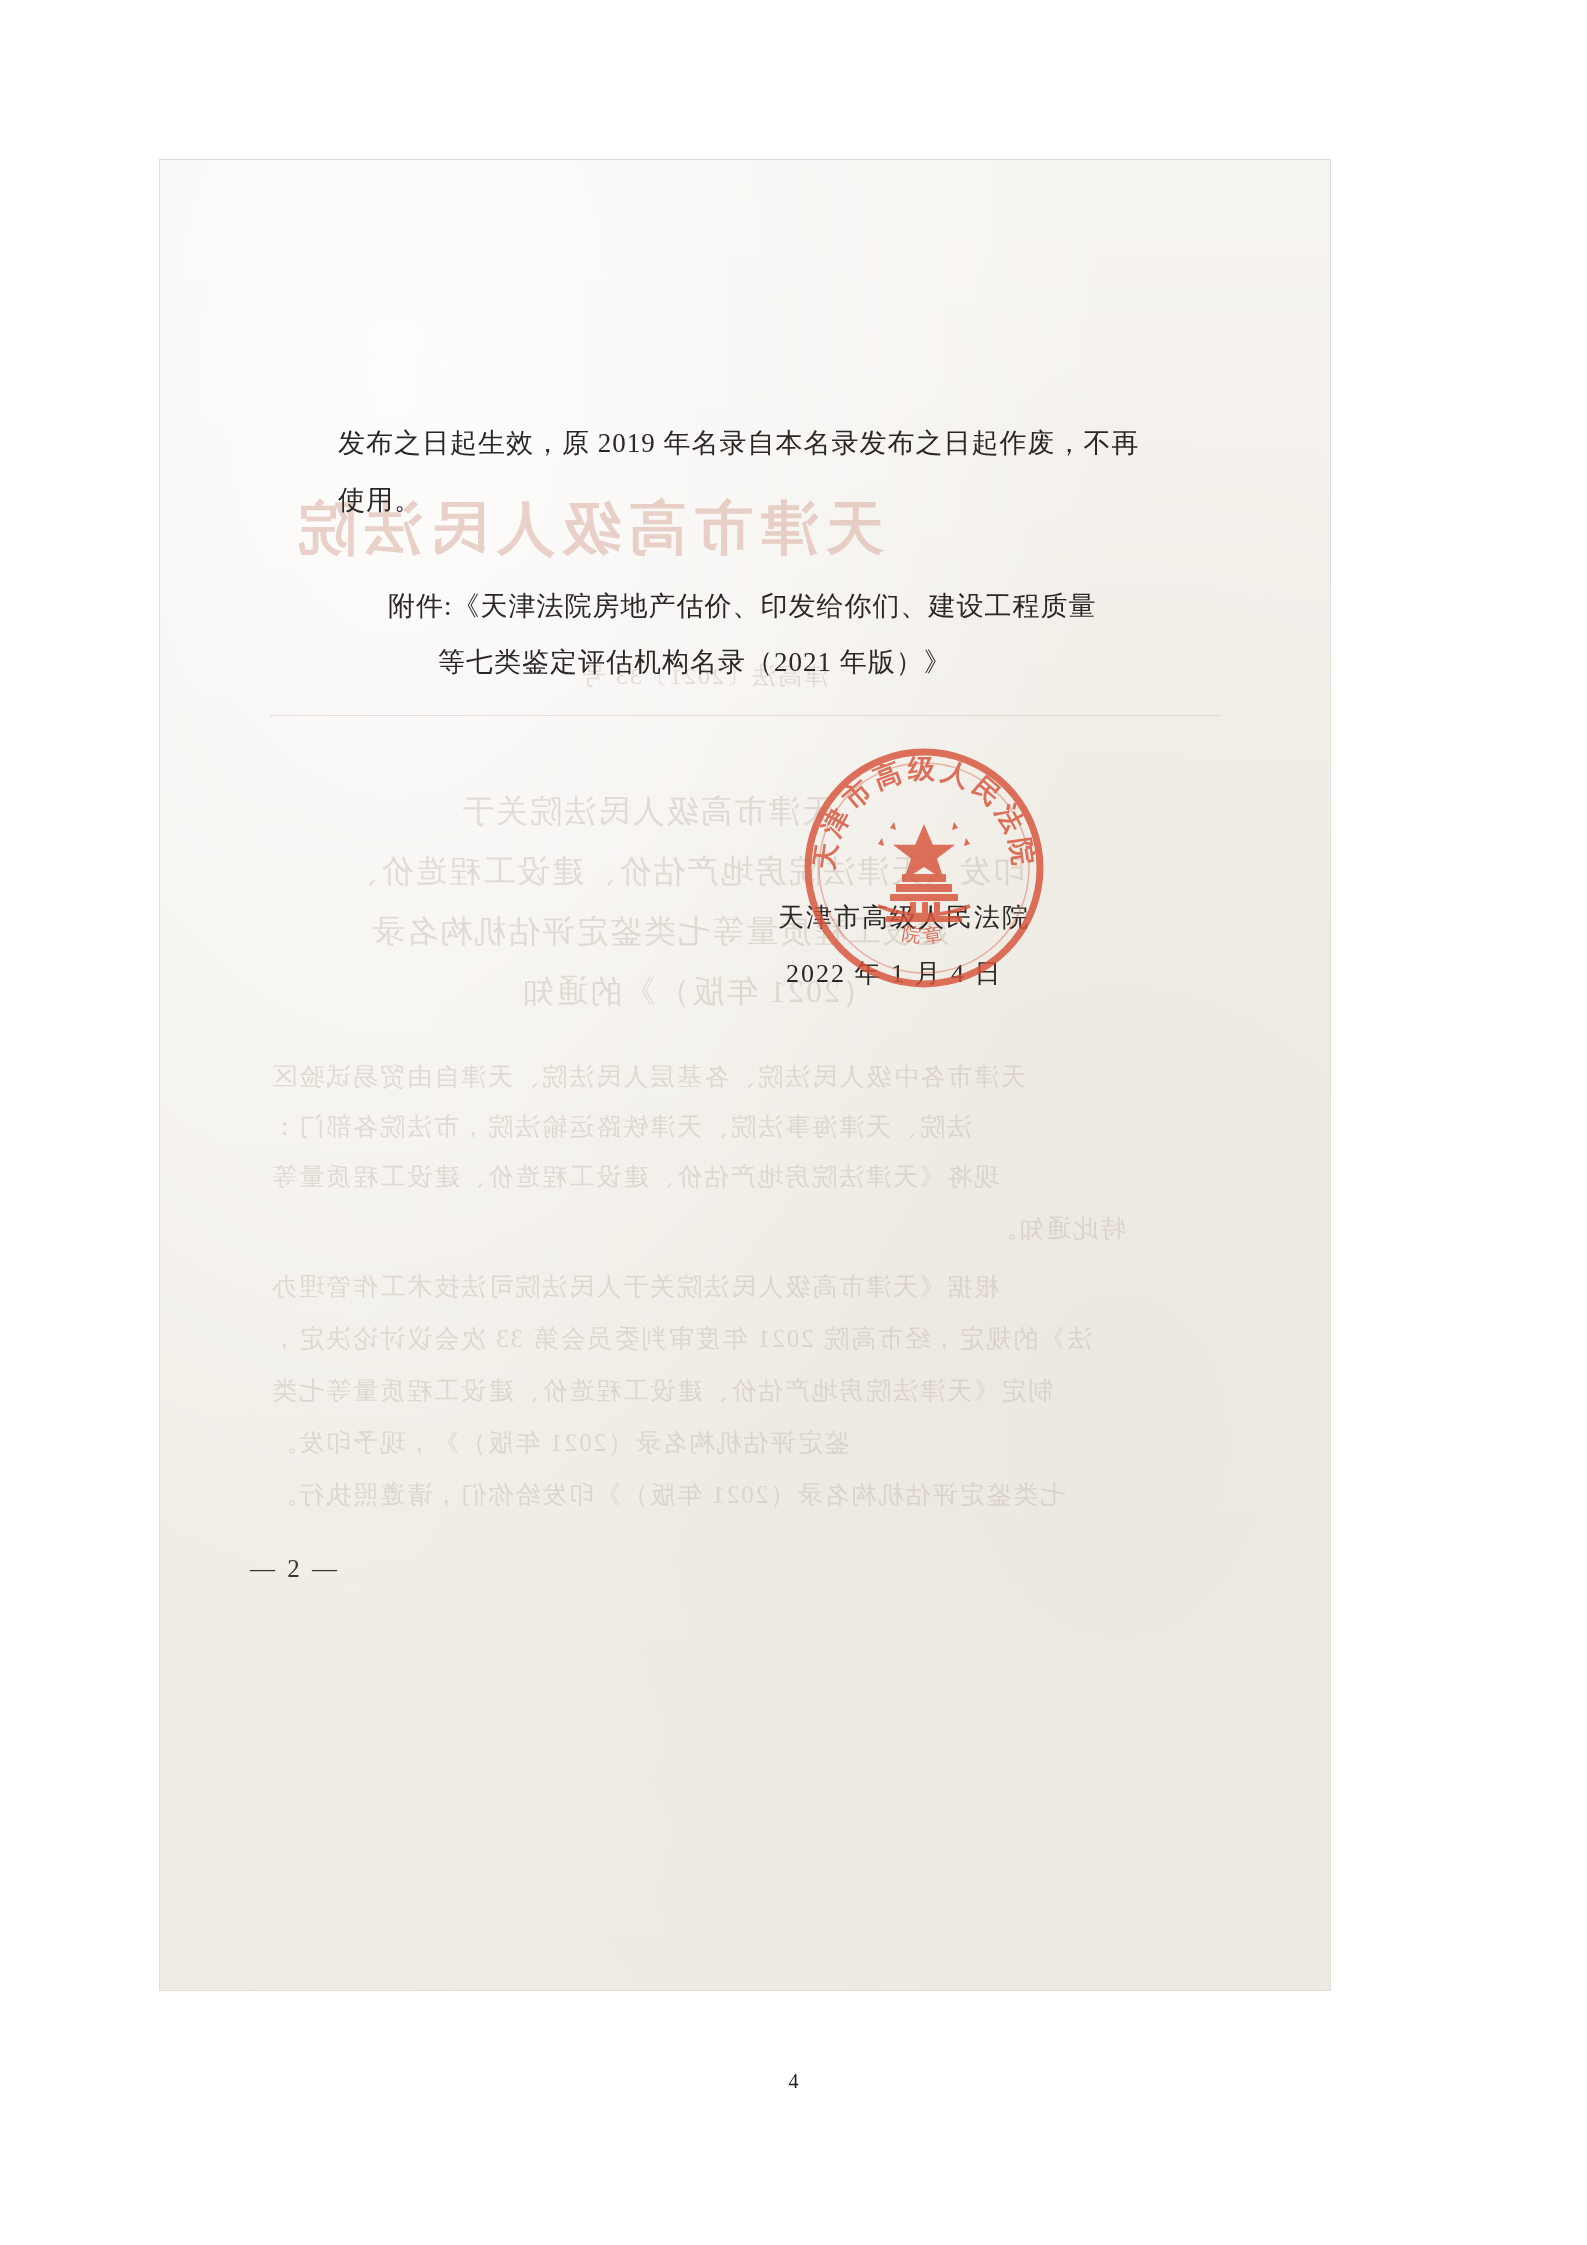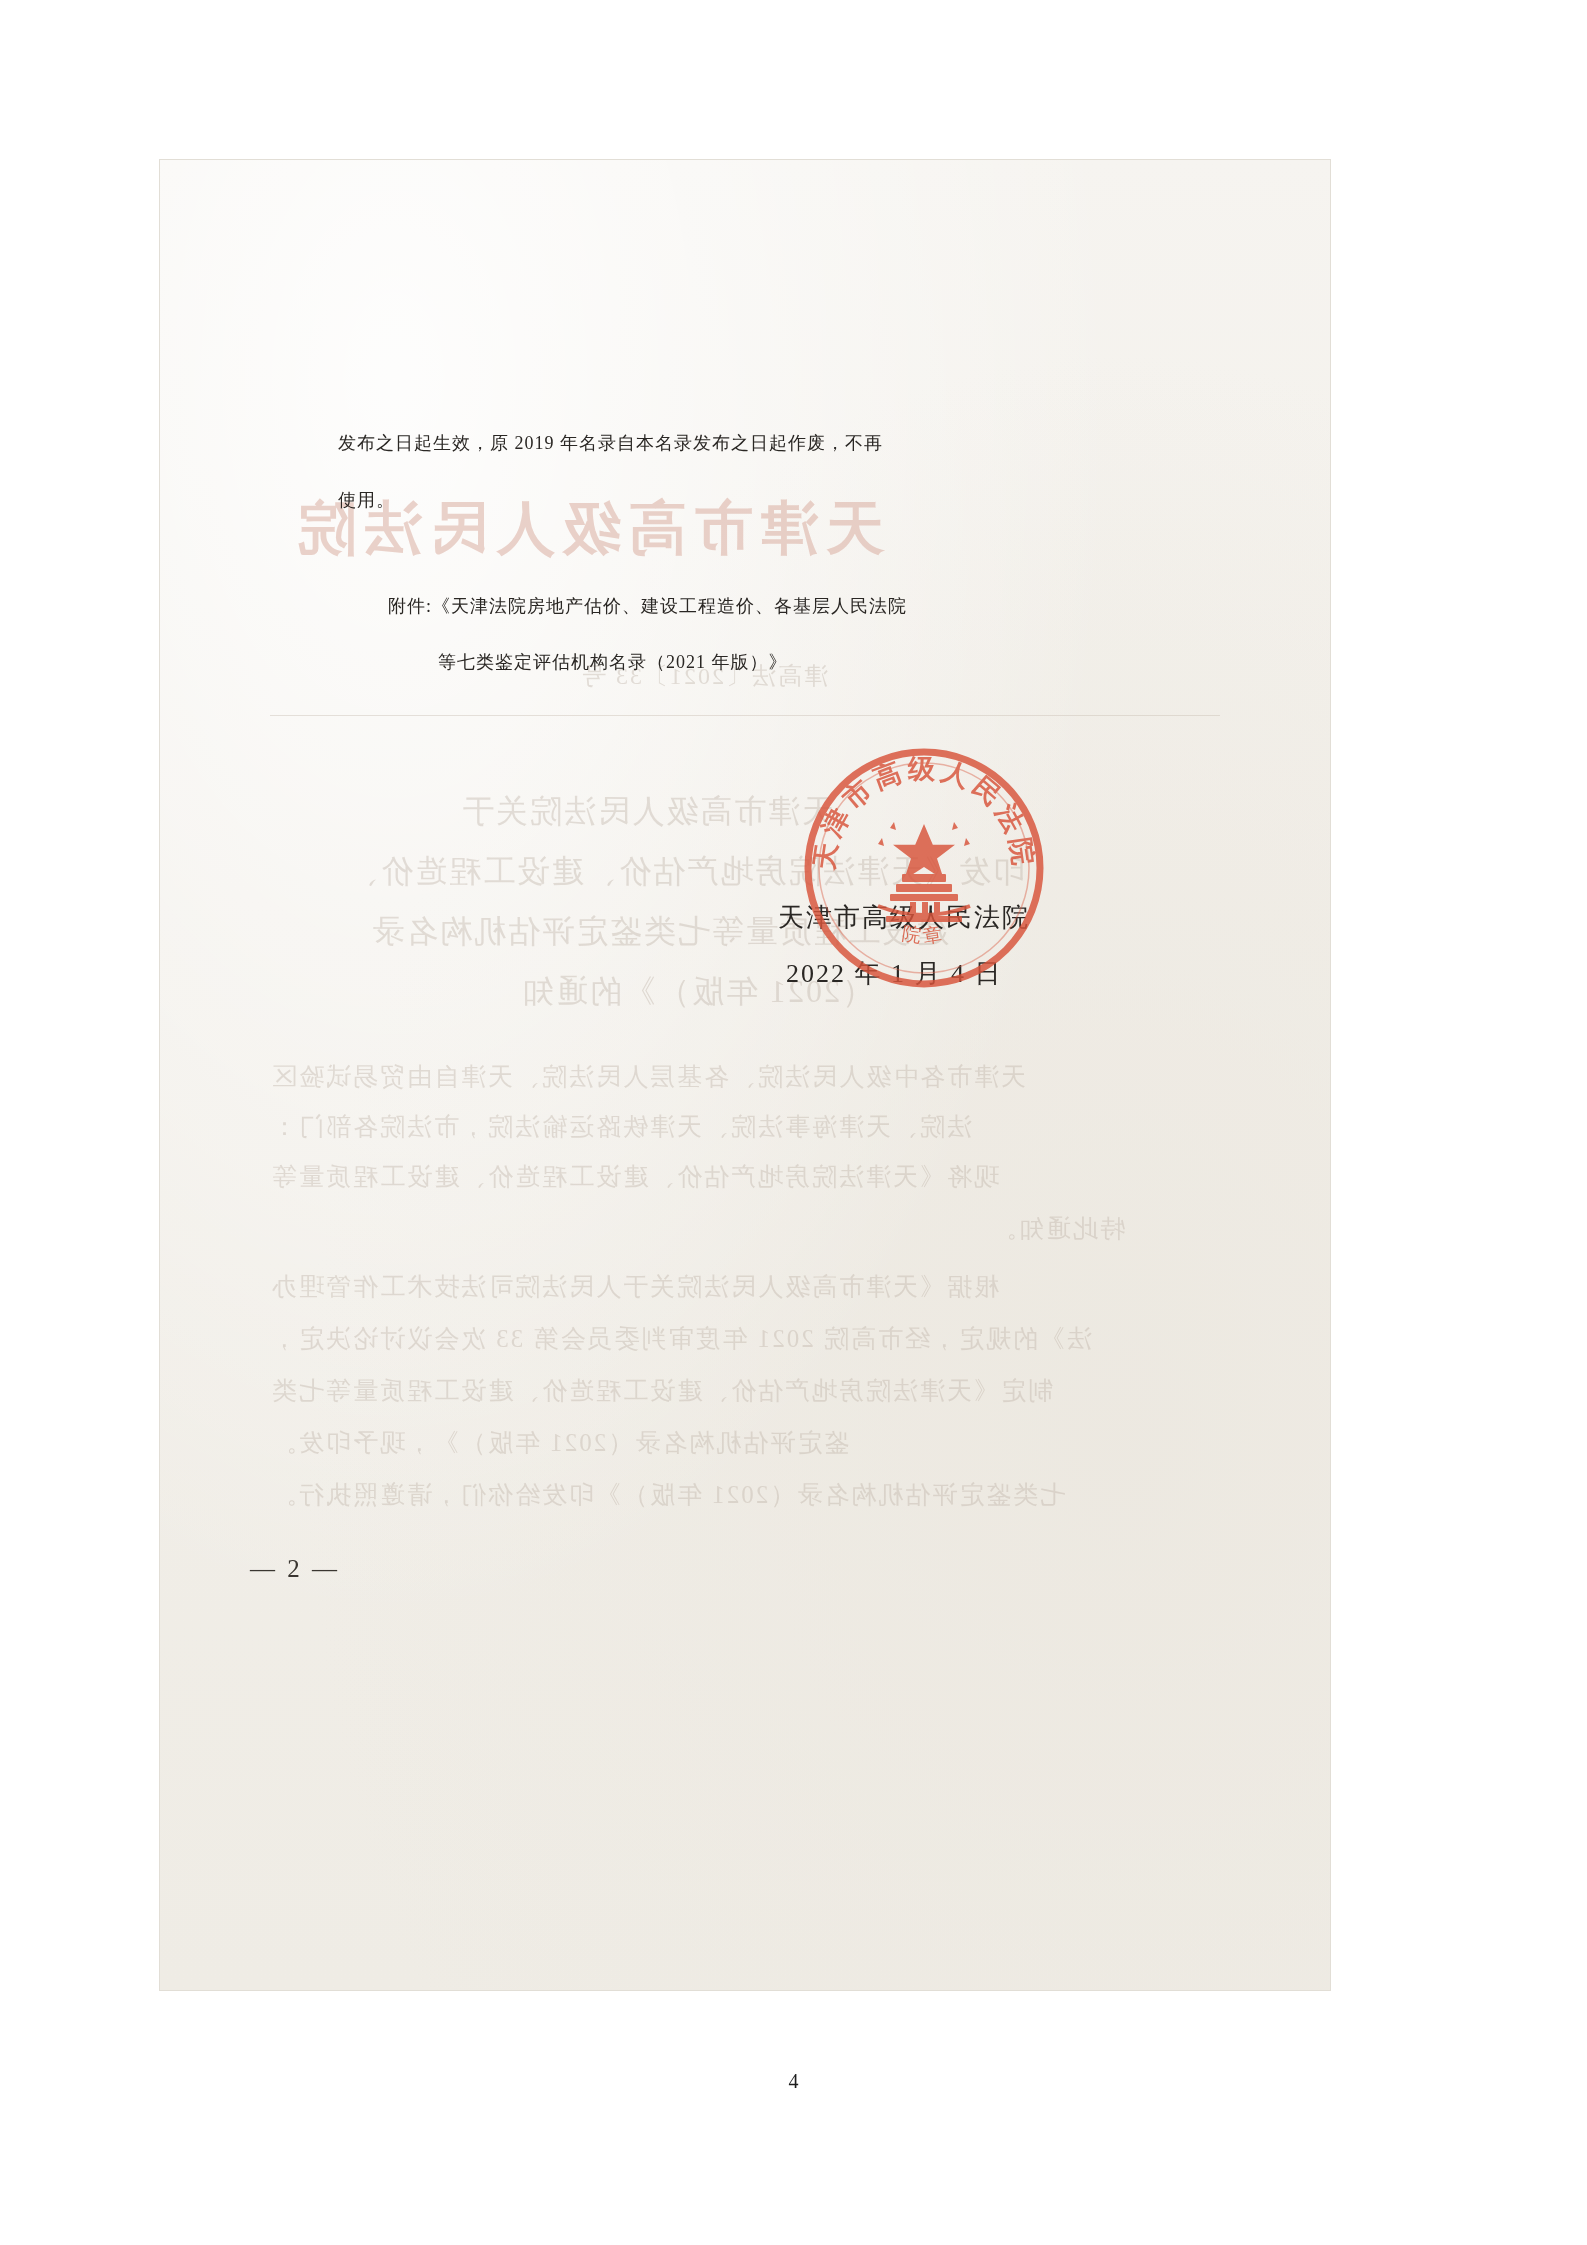--- a/index.html
+++ b/index.html
@@ -66,21 +66,21 @@
   }
 
   
   .content {
     position: absolute;
     inset: 0;
   }
   .para {
     position: absolute;
     color: #2a2724;
-    font-size: 18px;
+    font-size: 27px;
     line-height: 56px;
     letter-spacing: 1px;
     font-family: "Liberation Serif", serif;
   }
   #body-line-1 { left: 178px; top: 255px; width: 830px; }
   #body-line-2 { left: 178px; top: 312px; }
   #attach-line-1 { left: 228px; top: 418px; width: 790px; }
   #attach-line-2 { left: 278px; top: 474px; text-align: center; }
 
   .signature {
@@ -150,21 +150,21 @@
     <div class="bleed" style="left:110px; top:1214px; font-size:25px;">制定《天津法院房地产估价、建设工程造价、建设工程质量等七类</div>
     <div class="bleed" style="left:110px; top:1266px; font-size:25px;">鉴定评估机构名录（2021 年版）》，现予印发。</div>
     <div class="bleed" style="left:110px; top:1318px; font-size:25px;">七类鉴定评估机构名录（2021 年版）》印发给你们，请遵照执行。</div>
   </div>
 
   <div class="content">
 
     <div class="para" id="body-line-1">发布之日起生效，原 2019 年名录自本名录发布之日起作废，不再</div>
     <div class="para" id="body-line-2">使用。</div>
 
-    <div class="para" id="attach-line-1">附件:《天津法院房地产估价、建设工程造价、各基层人民法院</div>
+    <div class="para" id="attach-line-1">附件:《天津法院房地产估价、印发给你们、建设工程质量</div>
     <div class="para" id="attach-line-2">等七类鉴定评估机构名录（2021 年版）》</div>
 
     <div class="signature" id="sign-org">天津市高级人民法院</div>
     <div class="signature" id="sign-date">2022 年 1 月 4 日</div>
 
     <div class="page-number">— 2 —</div>
   </div>
 
   <div class="seal">
     <svg width="252" height="252" viewBox="0 0 252 252" xmlns="http://www.w3.org/2000/svg">

